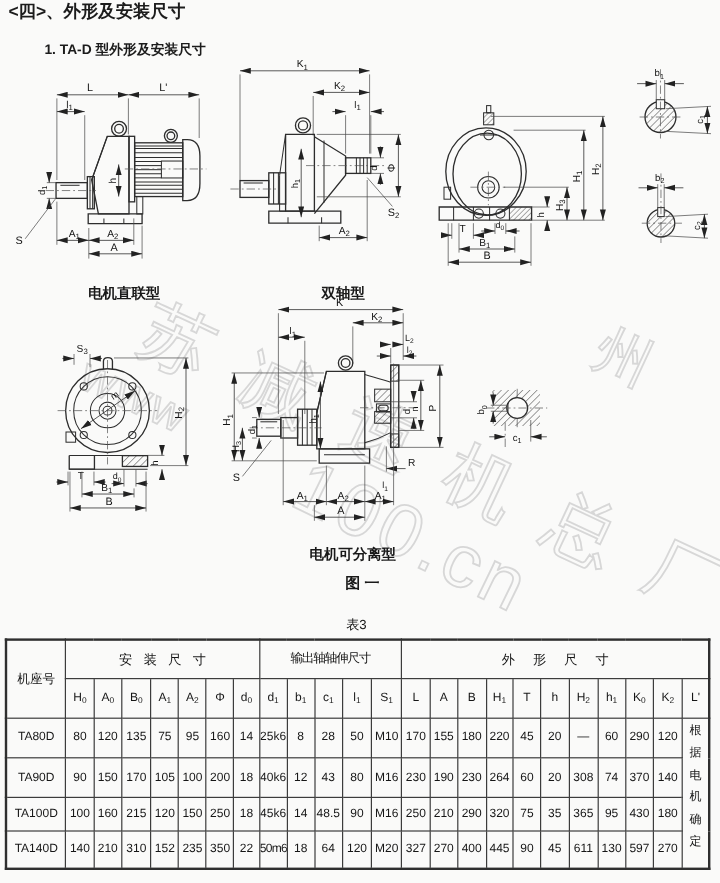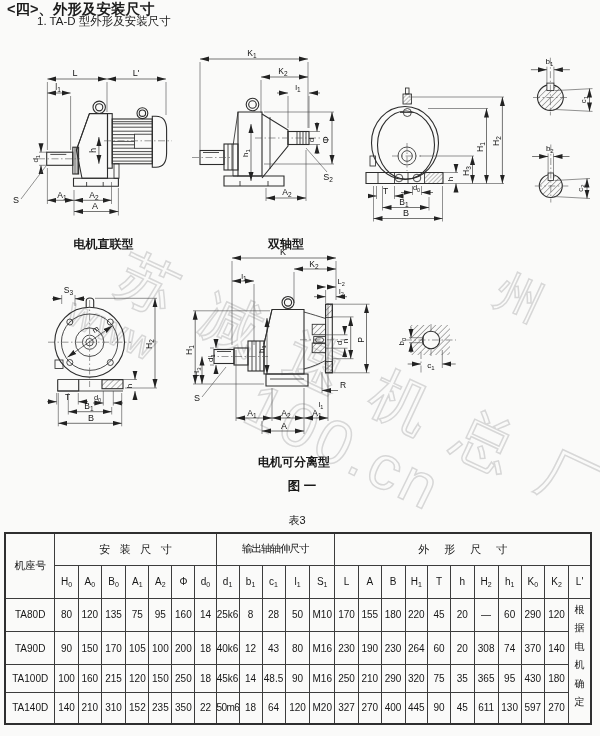--- a/index.html
+++ b/index.html
@@ -1,18 +1,18 @@
 <!DOCTYPE html>
 <html><head><meta charset="utf-8">
 <style>
 html,body{margin:0;padding:0;background:#e8e8e6;}
 #page{position:relative;width:600px;height:736px;background:#fafaf9;overflow:hidden;
   font-family:"Liberation Sans",sans-serif;color:#1c1c1c;}
 .title{position:absolute;left:7px;top:0;font-size:14.5px;font-weight:bold;}
-.sub{position:absolute;left:37px;top:14px;font-size:11.5px;font-weight:normal;}
+.sub{position:absolute;left:37px;top:34px;font-size:11.5px;font-weight:bold;}
 svg{position:absolute;left:0;top:0;}
 svg .o{fill:none;stroke:#2d2d2d;stroke-width:1.1;}
 svg .t{fill:none;stroke:#2d2d2d;stroke-width:0.85;}
 svg .n{stroke:none;}
 svg .d{fill:none;stroke:#3a3a3a;stroke-width:0.7;}
 svg .e{fill:none;stroke:#4a4a4a;stroke-width:0.6;}
 svg .c{fill:none;stroke:#555;stroke-width:0.6;stroke-dasharray:7 2.5 1.5 2.5;}
 svg text{fill:#141414;font-family:"Liberation Sans",sans-serif;}
 svg .cap{font-weight:bold;fill:#191919;}
 svg .wm text{fill:none;stroke:#d7d7d7;stroke-width:1.5;}

